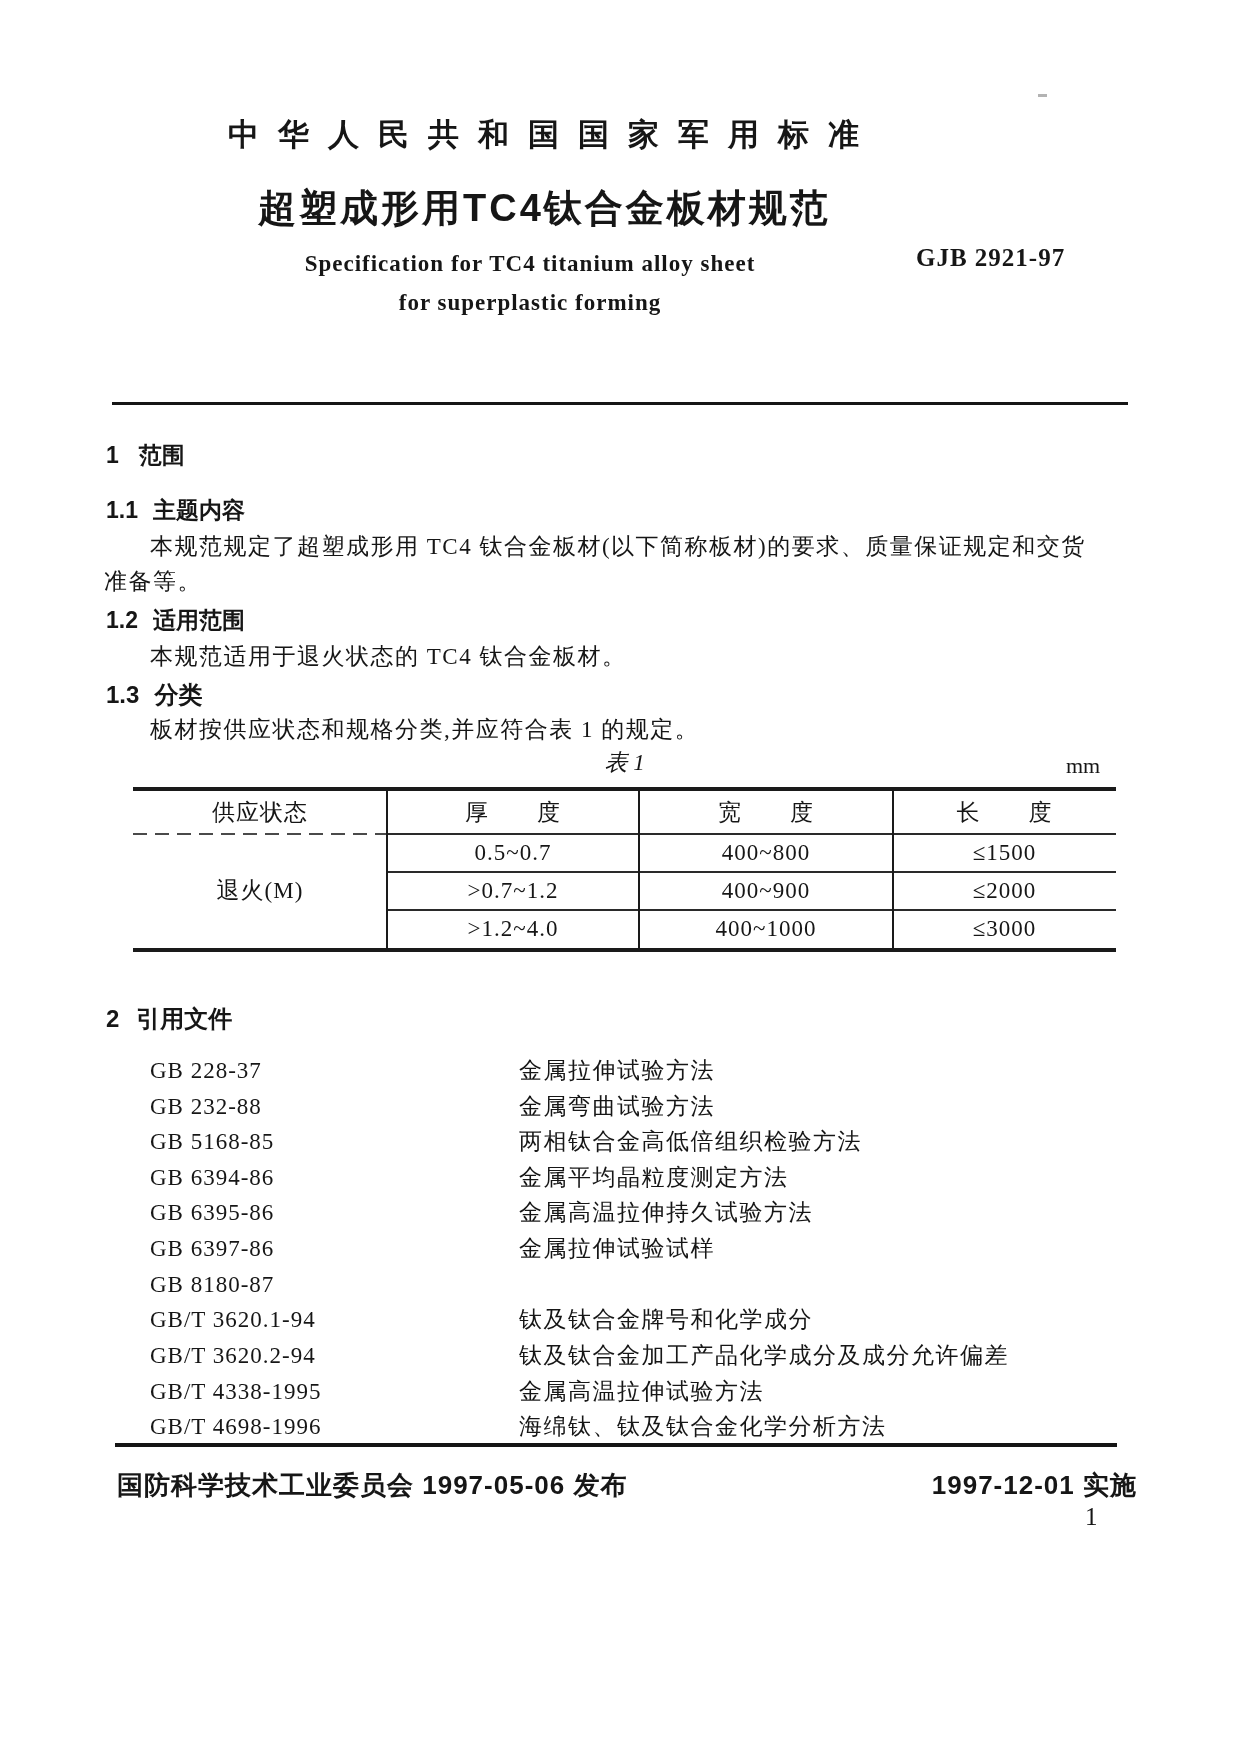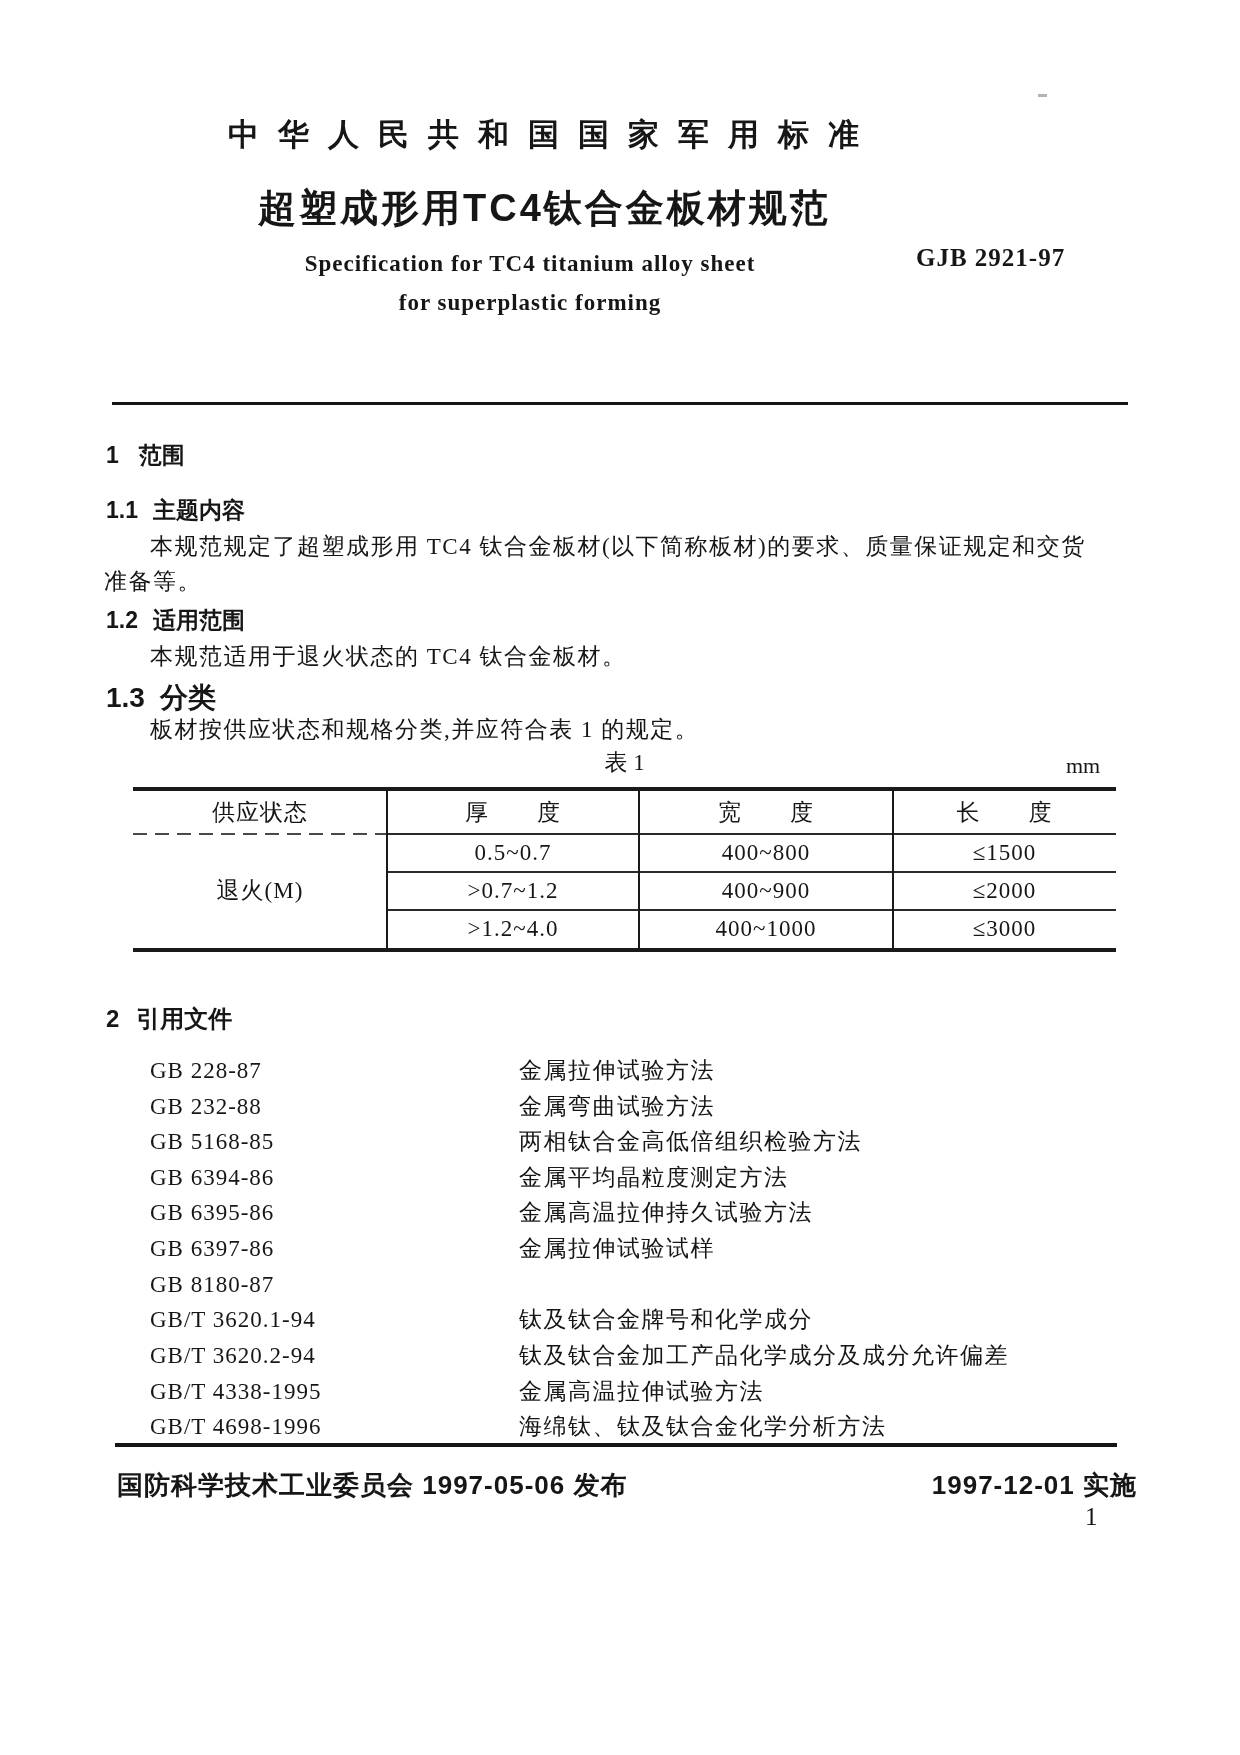--- a/index.html
+++ b/index.html
@@ -24,29 +24,29 @@
   .eng2{top:289px;}
   .eng-line{position:absolute;left:0;width:100%;font-size:23px;font-weight:bold;letter-spacing:1px;}
   .gjb{left:916px;top:243px;font-size:25px;font-weight:bold;letter-spacing:1px;}
   .artifact{left:1038px;top:94px;width:9px;height:3px;background:#8a8a8a;opacity:.65;}
   .rule{background:#151515;}
   .rule-top{left:112px;top:402px;width:1016px;height:3px;}
   
   .h1{left:106px;top:442px;font-size:23px;gap:20px;}
   .h11{left:106px;top:497px;font-size:23px;gap:15px;}
   .h12{left:106px;top:607px;font-size:23px;gap:15px;}
-  .h13{left:106px;top:681px;font-size:28px;gap:15px;}
+  .h13{left:106px;top:681px;font-size:24px;gap:15px;}
   .h2{left:106px;top:1005px;font-size:24px;gap:17px;}
   .body-text{font-size:23px;letter-spacing:1.5px;}
   .p11a{left:150px;top:533px;}
   .p11b{left:104px;top:568px;}
   .p12{left:150px;top:643px;}
   .p13{left:150px;top:716px;}
   
-  .tbl-caption{left:133px;top:749px;width:983px;text-align:center;font-size:23px;}
+  .tbl-caption{left:133px;top:749px;width:983px;text-align:center;font-size:23px;font-style:italic;}
   .tbl-unit{left:1066px;top:753px;font-size:22px;}
   .tbl{left:133px;top:787px;width:983px;height:148px;}
   .tl{position:absolute;background:#1a1a1a;}
   .tl-top{left:0;top:0;width:983px;height:4px;}
   .tl-bottom{left:0;top:161px;width:983px;height:4px;}
   .tl-hsep-l{left:0;top:46px;width:254px;height:2px;
      background:repeating-linear-gradient(90deg,#4a4a4a 0 14px,transparent 14px 22px);}
   .tl-hsep-r{left:254px;top:46px;width:729px;height:2px;background:#2a2a2a;}
   .tl-rsep1{left:254px;top:84px;width:729px;height:2px;background:#2a2a2a;}
   .tl-rsep2{left:254px;top:122px;width:729px;height:2px;background:#2a2a2a;}
@@ -134,21 +134,21 @@
     <div class="cell c2 row3">&gt;1.2~4.0</div>
     <div class="cell c3 row3">400~1000</div>
     <div class="cell c4 row3">≤3000</div>
   </div>
 
   <div class="abs heading h2">
     <span>2</span>
     <span>引用文件</span>
   </div>
 
-  <div class="abs ref-code" style="top:1057px">GB 228-87</div>
+  <div class="abs ref-code" style="top:1057px">GB 228-37</div>
   <div class="abs ref-title" style="top:1057px">金属拉伸试验方法</div>
   <div class="abs ref-code" style="top:1093px">GB 232-88</div>
   <div class="abs ref-title" style="top:1093px">金属弯曲试验方法</div>
   <div class="abs ref-code" style="top:1128px">GB 5168-85</div>
   <div class="abs ref-title" style="top:1128px">两相钛合金高低倍组织检验方法</div>
   <div class="abs ref-code" style="top:1164px">GB 6394-86</div>
   <div class="abs ref-title" style="top:1164px">金属平均晶粒度测定方法</div>
   <div class="abs ref-code" style="top:1199px">GB 6395-86</div>
   <div class="abs ref-title" style="top:1199px">金属高温拉伸持久试验方法</div>
   <div class="abs ref-code" style="top:1235px">GB 6397-86</div>

